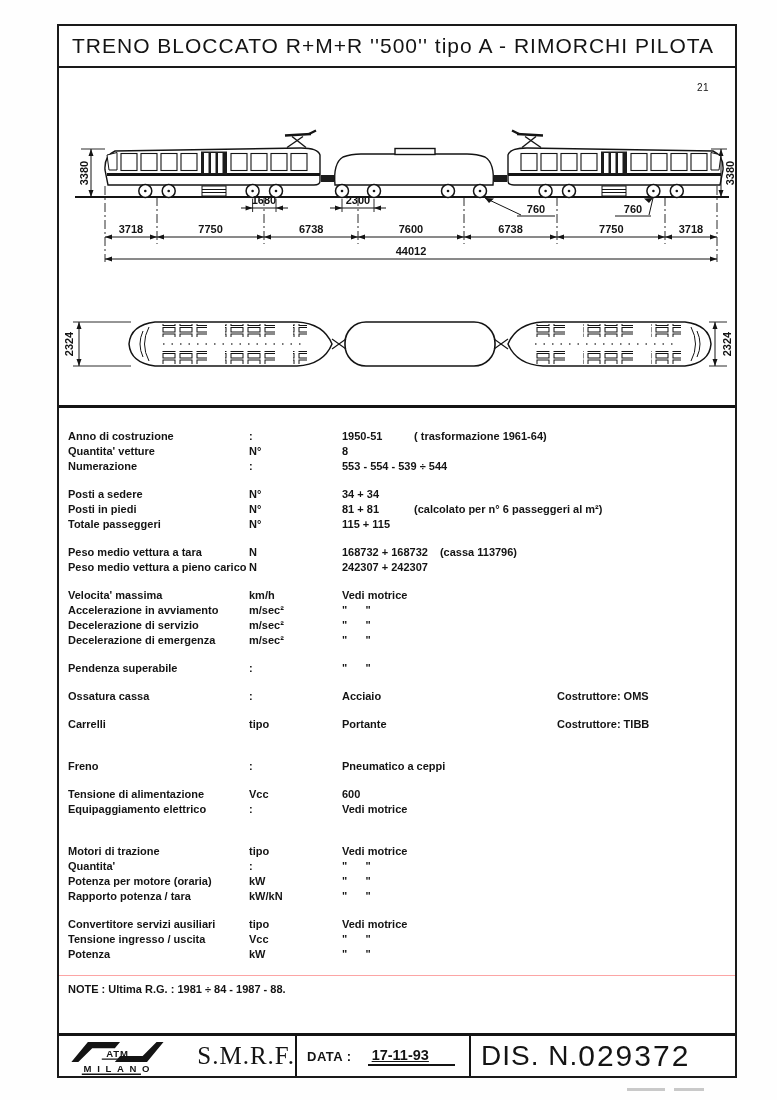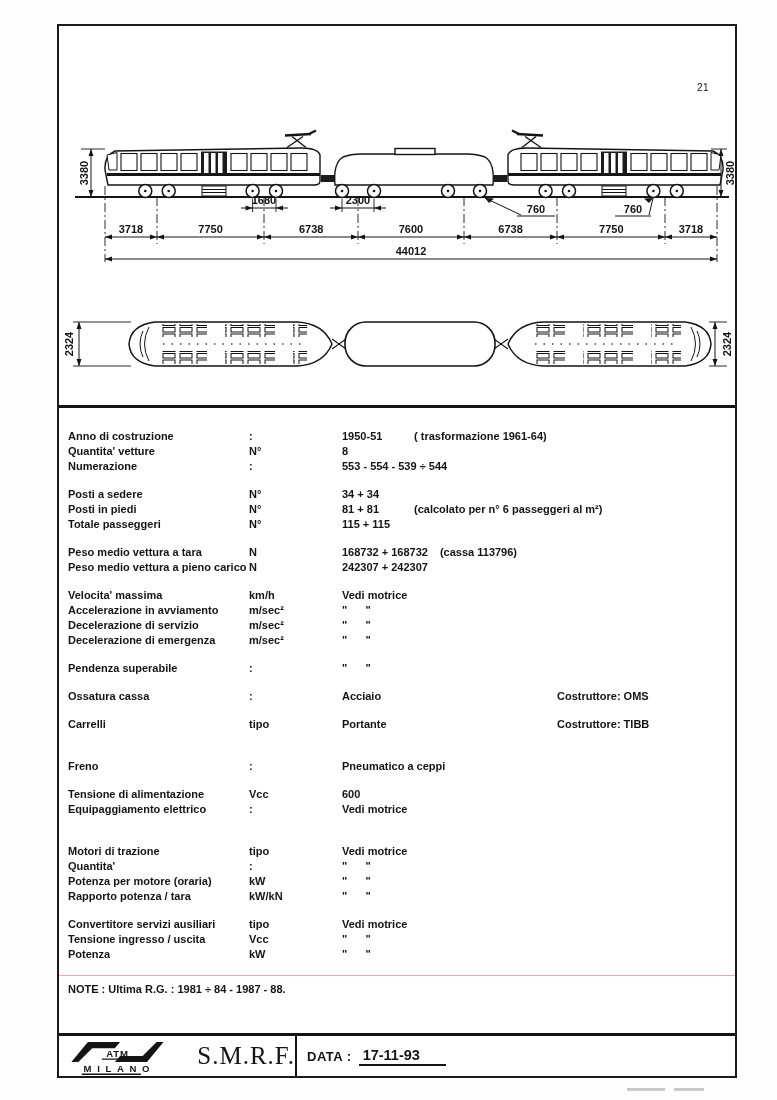--- a/index.html
+++ b/index.html
@@ -47,32 +47,33 @@
   
   .footer{
     position:absolute;left:0;bottom:0;width:676px;height:43px;
     border-top:3px solid #141414;display:flex;align-items:stretch;box-sizing:border-box;
   }
   .f-logo-cell{width:236px;display:flex;align-items:center;padding-left:10px;box-sizing:border-box;}
   .f-org{font-family:"Liberation Serif",serif;font-size:25px;letter-spacing:1px;margin-left:14px;white-space:nowrap;}
   .f-data-cell{width:174px;border-left:2px solid #141414;box-sizing:border-box;
     display:flex;align-items:center;padding-left:10px;}
   .f-data-label{font-size:13px;font-weight:bold;letter-spacing:.5px;}
-  .f-data-value{font-size:14.5px;font-weight:bold;margin-left:7px;
-    border-bottom:2px solid #141414;padding:0 26px 1px 4px;}
+  .f-data-value{font-size:14.5px;font-weight:bold;margin-left:16px;
+    border-bottom:2px solid #141414;padding:0 26px 1px 4px;text-decoration:underline;}
   .f-dis-cell{flex:1;border-left:2px solid #141414;display:flex;align-items:center;
     padding-left:10px;font-size:28px;letter-spacing:1px;white-space:nowrap;}
   .f-dis-cell .num{font-size:30px;letter-spacing:2px;}
   .scan-dash{position:absolute;height:3px;background:#c9c9c9;}
 </style>
 </head>
 <body>
 
 <div id="sheet">
 
+  <div class="title-bar">TRENO BLOCCATO R+M+R ''500'' tipo A - RIMORCHI PILOTA</div>
   <div class="page-num">21</div>
 
   <svg class="drawing-side" width="676" height="180" viewBox="0 0 676 180">
 
     <line x1="16" y1="93" x2="670" y2="93" stroke="#141414" stroke-width="2"></line>
 
     <g stroke="#141414" fill="#fff" stroke-width="1.4">
       <path d="M49,81 L46,66 Q45,52 56,47 L242,44 Q259,44 261,51 L261,77 Q261,81 255,81 Z"></path>
       <line x1="48" y1="70.5" x2="261" y2="70.5" stroke-width="3"></line>
       <path d="M48,51 L58,48.5 L58,66 L50,66 Z" fill="#fff" stroke-width="1"></path>
@@ -452,17 +453,21 @@
         <line x1="37" y1="26.5" x2="74" y2="26.5" stroke="#141414" stroke-width="1.4"></line>
         <text x="16" y="41" font-size="9.5" font-weight="bold" letter-spacing="6.5">MILANO</text>
         <line x1="14" y1="44" x2="82" y2="44" stroke="#141414" stroke-width="1.6"></line>
       </svg>
       <span class="f-org">S.M.R.F.</span>
     </div>
     <div class="f-data-cell">
       <span class="f-data-label">DATA :</span>
       <span class="f-data-value">17-11-93</span>
     </div>
+    <div class="f-dis-cell">
+      <span>DIS. N.</span>
+      <span class="num">029372</span>
+    </div>
   </div>
 </div>
 
 <div class="scan-dash" style="left:627px;top:1088px;width:38px;"></div>
 <div class="scan-dash" style="left:674px;top:1088px;width:30px;"></div>
 
 </body></html>

